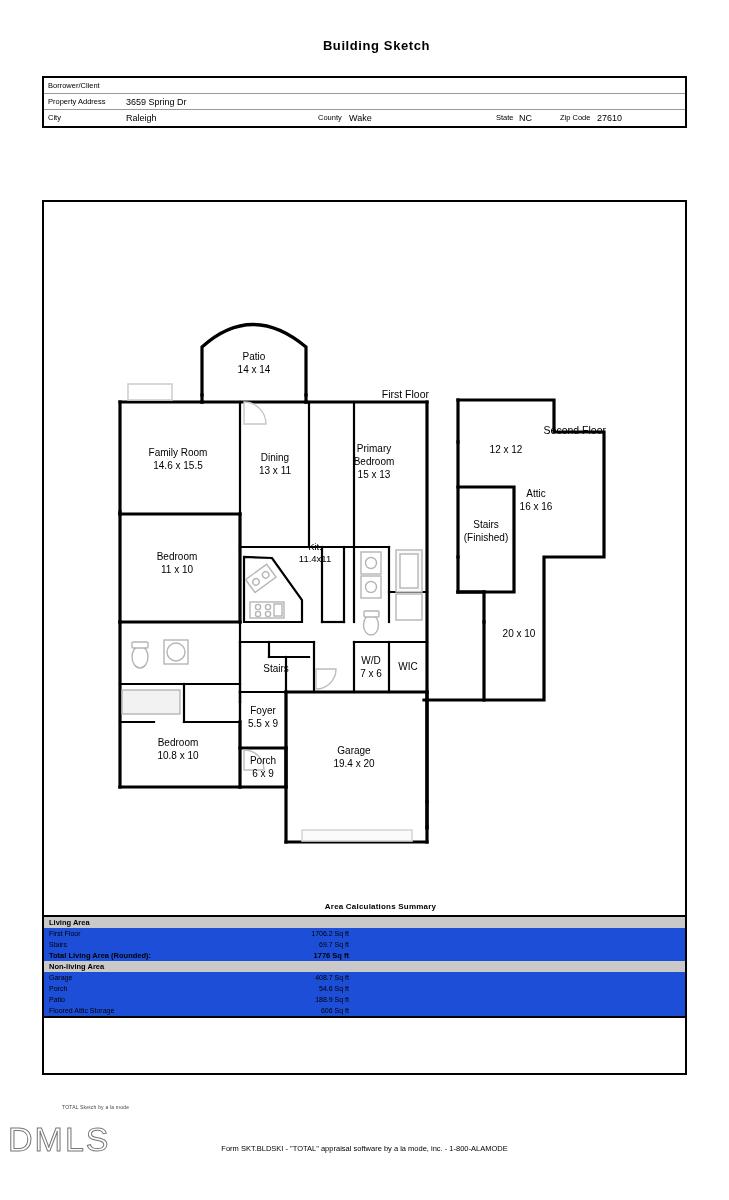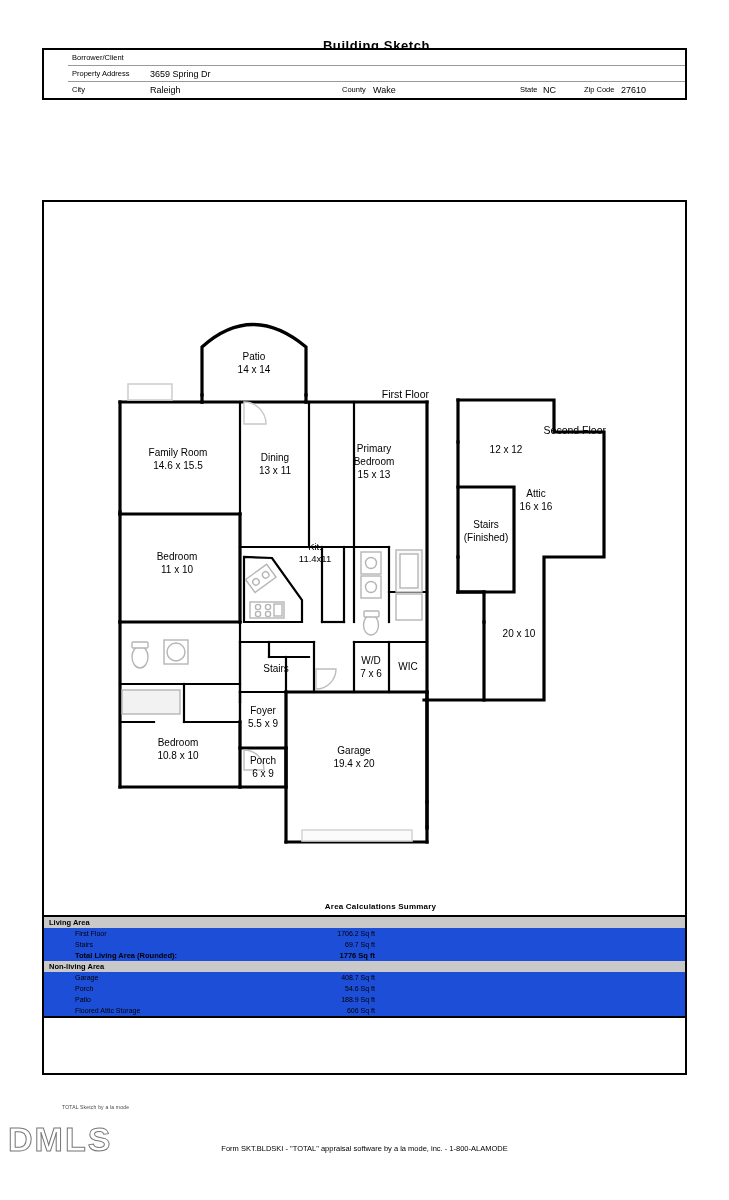--- a/index.html
+++ b/index.html
@@ -8,22 +8,22 @@
     font-family:"Liberation Sans", sans-serif;
     color:#000;position:relative;overflow:hidden;
   }
   
   .doc-title{
     position:absolute;left:12px;top:38px;width:729px;text-align:center;
     font-size:13px;font-weight:bold;letter-spacing:0.6px;
   }
   
   .hdr{
-    position:absolute;left:42px;top:48px;width:645px;
-    border:2px solid #000;background:#fff;box-sizing:border-box;padding-left:24px;
+    position:absolute;left:42px;top:76px;width:645px;
+    border:2px solid #000;background:#fff;box-sizing:border-box;
   }
   .hdr-row{
     display:flex;align-items:center;height:16px;
     border-bottom:1px solid #9a9a9a;box-sizing:border-box;
     position:relative;
   }
   .hdr-row:last-child{border-bottom:none;}
   .lbl{
     font-size:7.5px;color:#000;padding-left:4px;
     white-space:nowrap;line-height:16px;
@@ -62,32 +62,31 @@
     position:absolute;left:44px;top:915px;width:641px;
     border-top:2px solid #000;border-bottom:2px solid #000;
     box-sizing:border-box;background:#1d4ed8;
   }
   .acs-sec{
     background:#c9c9c9;font-size:7.5px;font-weight:bold;
     padding:1px 0 1px 5px;line-height:9px;
   }
   .acs-row{
     display:flex;font-size:7px;line-height:11px;height:11px;
-    padding-left:26px;
   }
   .acs-name{width:195px;flex:0 0 195px;padding-left:5px;box-sizing:border-box;}
   .acs-val{width:110px;flex:0 0 110px;text-align:right;}
   .acs-row.total .acs-name,.acs-row.total .acs-val{font-weight:bold;font-size:7.5px;}
 
   
   .wm{
     position:absolute;left:8px;top:1120px;
     font-size:34px;letter-spacing:2px;color:#ffffff;
     -webkit-text-stroke:1px #777;
-    font-family:"Liberation Sans", sans-serif;font-weight:700;
+    font-family:"Liberation Sans", sans-serif;font-weight:400;
   }
   .footer-form{
     position:absolute;left:0;top:1144px;width:729px;text-align:center;
     font-size:7.5px;color:#000;
   }
   text{font-family:"Liberation Sans", sans-serif;}
 </style>
 </head>
 <body>
 

